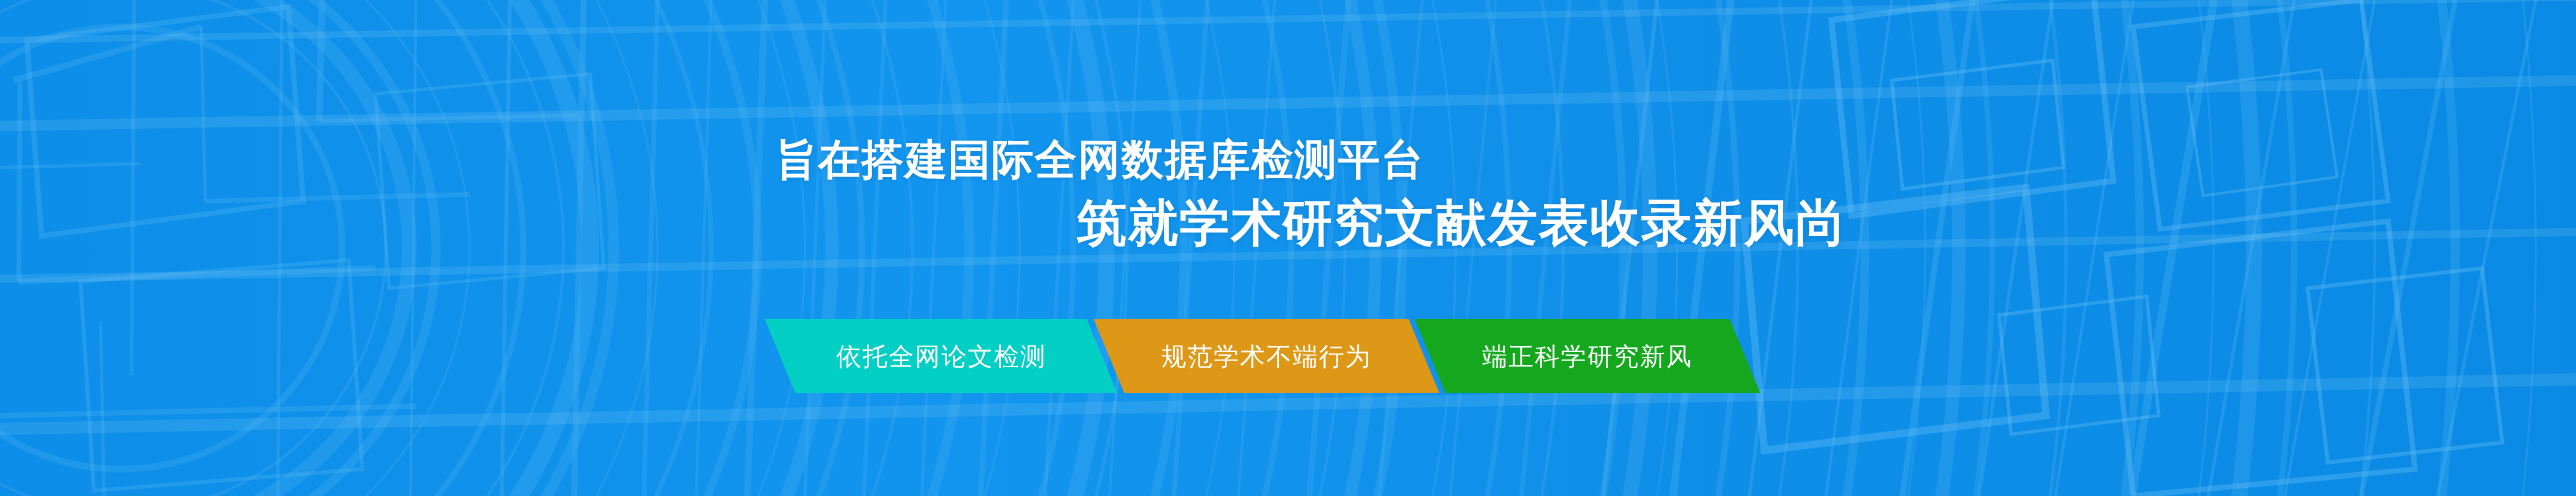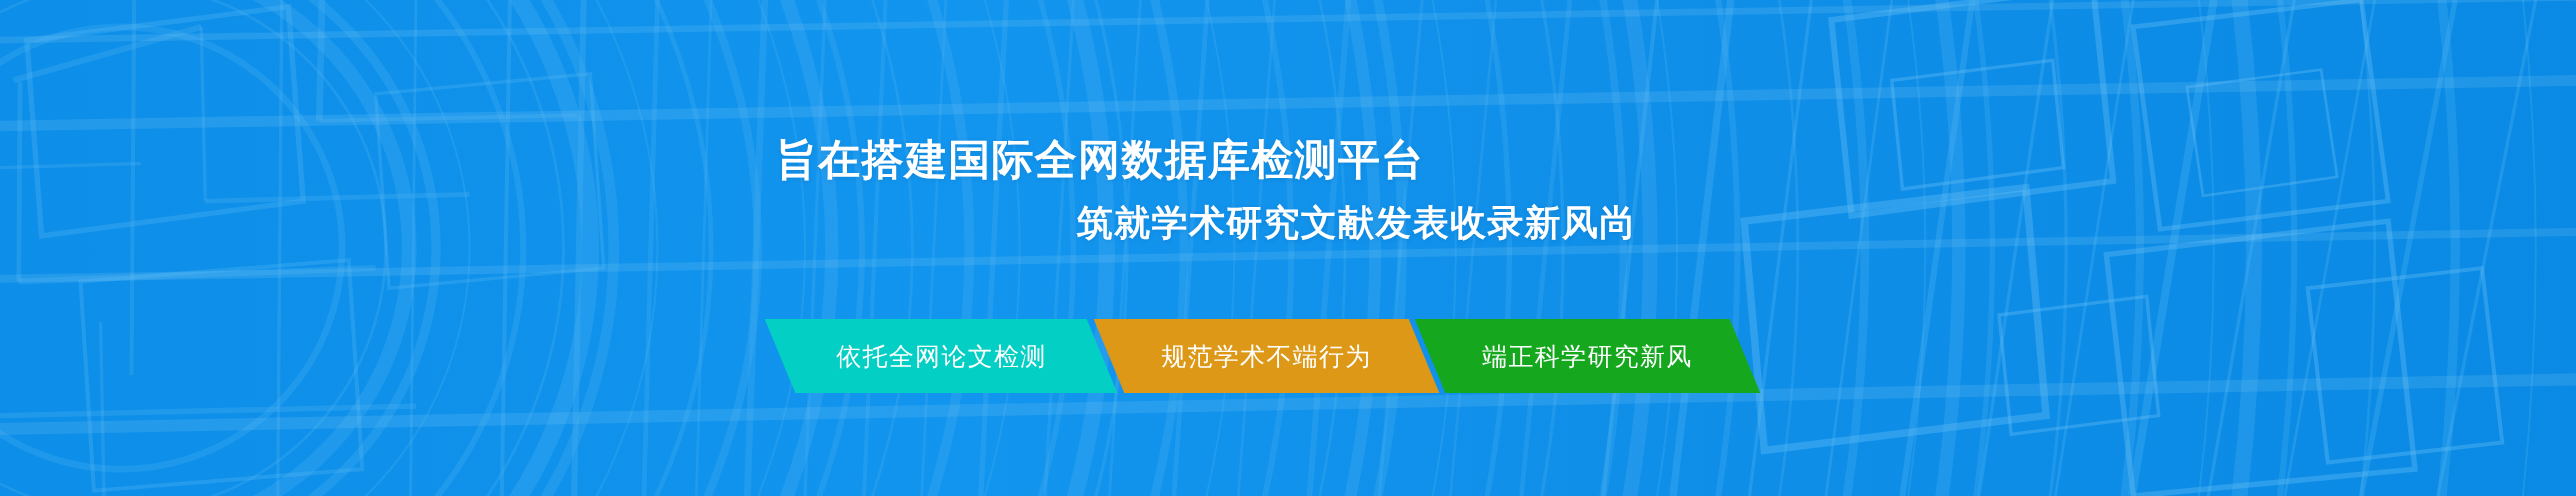--- a/index.html
+++ b/index.html
@@ -54,21 +54,21 @@
   .headline-1 {
     left: 775px;
     top: 136px;
     font-size: 42px;
     line-height: 48px;
   }
 
   .headline-2 {
     left: 1077px;
     top: 199px;
-    font-size: 36px;
+    font-size: 50px;
     line-height: 48px;
   }
 
   
   .tag-strip {
     position: absolute;
     left: 780px;
     top: 319px;
     height: 74px;
     display: flex;

